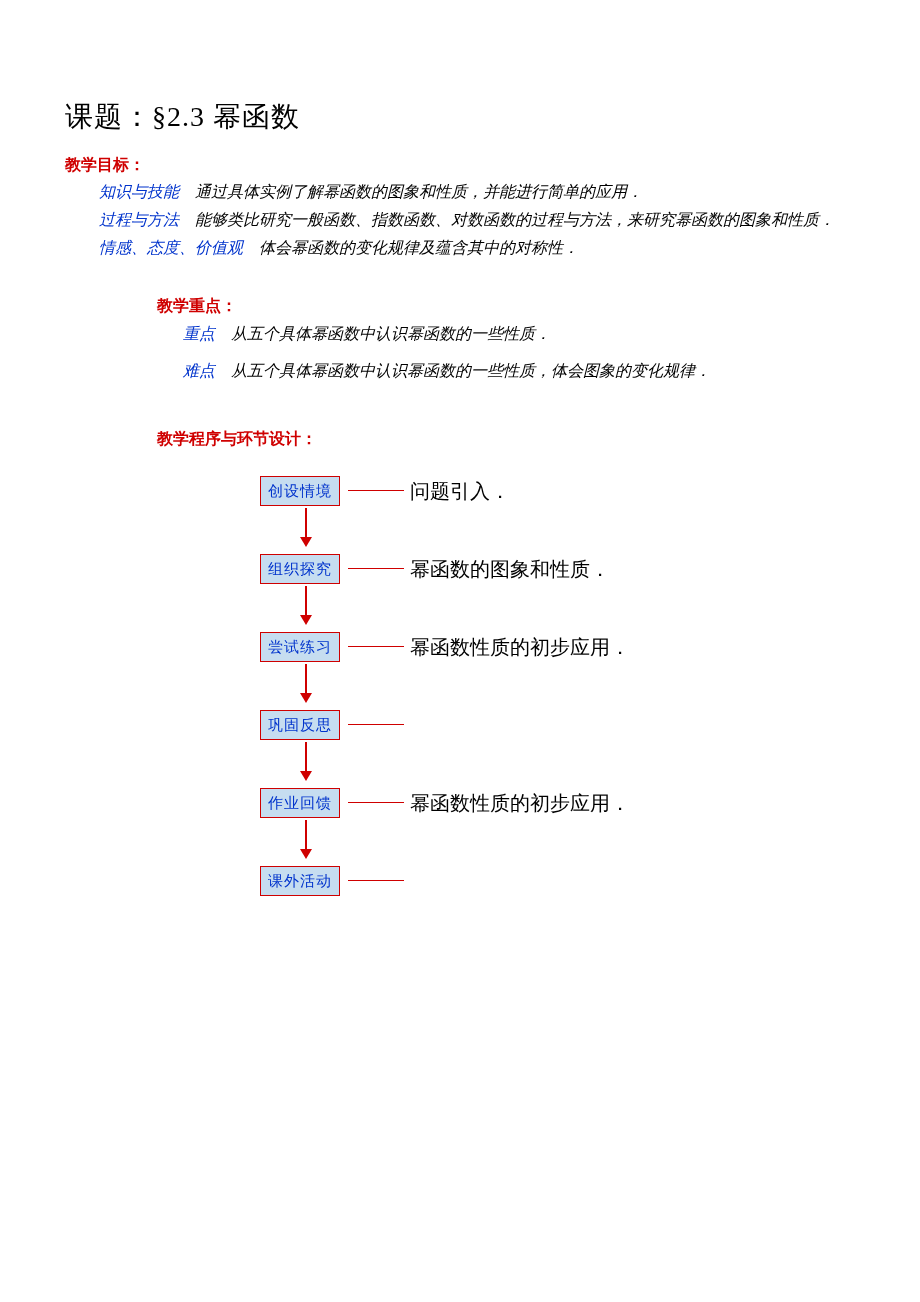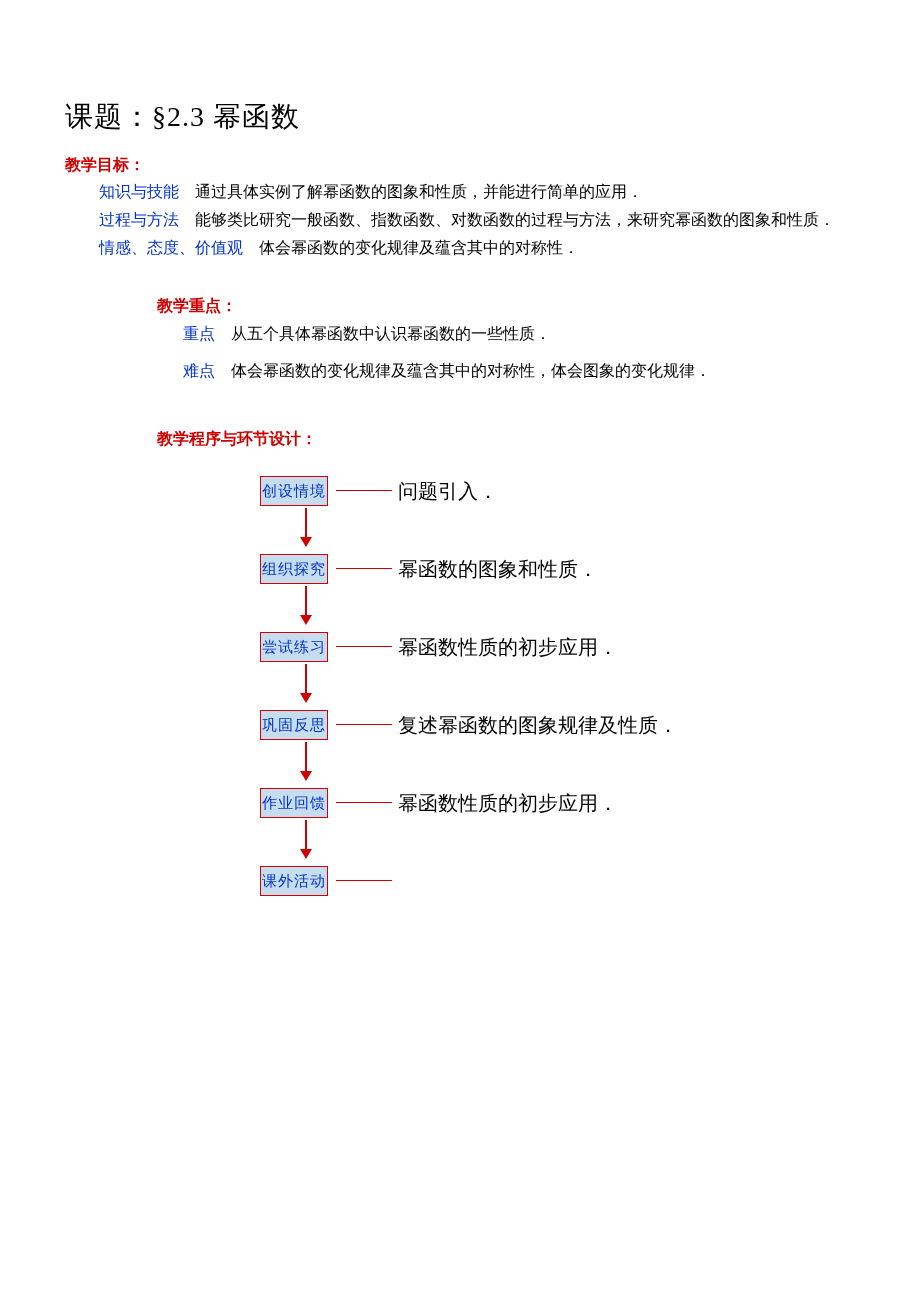--- a/index.html
+++ b/index.html
@@ -17,41 +17,41 @@
       text-align: left;
       font-size: 28px;
       font-weight: normal;
       margin-bottom: 12px;
       letter-spacing: 1px;
     }
     .red { color: #cf0000; }
     .blue { color: #0033cc; }
     .bold { font-weight: bold; }
     .section-hdr { margin-top: 2px; margin-bottom: 2px; }
-    .para { margin-bottom: 2px; }
+    .para { margin-bottom: 2px; font-style: italic; }
     .indent-1 { padding-left: 34px; }
     .indent-2 { padding-left: 92px; }
     .indent-3 { padding-left: 118px; }
     .space-above-sm { margin-top: 33px; }
     .space-above-med { margin-top: 42px; }
 
     
     .flow-wrap {
       margin-top: 20px;
       position: relative;
       padding-left: 195px; 
     }
     .flow-row {
       display: flex;
       align-items: center;
       height: 38px;
       position: relative;
     }
     .flow-box {
-      width: 68px;
+      width: 80px;
       height: 30px;
       background: #c6ddf0;
       border: 1.5px solid #cf0000;
       color: #0033cc;
       font-size: 15px;
       display: flex;
       align-items: center;
       justify-content: center;
       letter-spacing: 1px;
       flex-shrink: 0;
@@ -123,21 +123,21 @@
 
 <div class="indent-2 red bold section-hdr space-above-sm">教学重点：</div>
 <div class="para indent-3" style="margin-top:1px;">
   <span class="blue">重点</span>
   <span>&nbsp;&nbsp;</span>
   <span>从五个具体幂函数中认识幂函数的一些性质．</span>
 </div>
 <div class="para indent-3" style="margin-top:12px;">
   <span class="blue">难点</span>
   <span>&nbsp;&nbsp;</span>
-  <span>体会幂函数的变化规律及蕴含其中的对称性，体会图象的变化规律．</span>
+  <span>从五个具体幂函数中认识幂函数的一些性质，体会图象的变化规律．</span>
 </div>
 
 <div class="indent-2 red bold section-hdr space-above-med">教学程序与环节设计：</div>
 
 <div class="flow-wrap">
   <div class="flow-row">
     <div class="flow-box">创设情境</div>
     <div class="mini-hline"></div>
     <div class="flow-label">问题引入．</div>
   </div>
@@ -168,21 +168,20 @@
   <div class="arrow-cell">
     <div class="arrow-down">
         <div class="shaft"></div>
         <div class="head"></div>
       </div>
   </div>
 
   <div class="flow-row">
     <div class="flow-box">巩固反思</div>
     <div class="mini-hline"></div>
-    <div class="flow-label">复述幂函数的图象规律及性质．</div>
   </div>
   <div class="arrow-cell">
     <div class="arrow-down">
         <div class="shaft"></div>
         <div class="head"></div>
       </div>
   </div>
 
   <div class="flow-row">
     <div class="flow-box">作业回馈</div>

